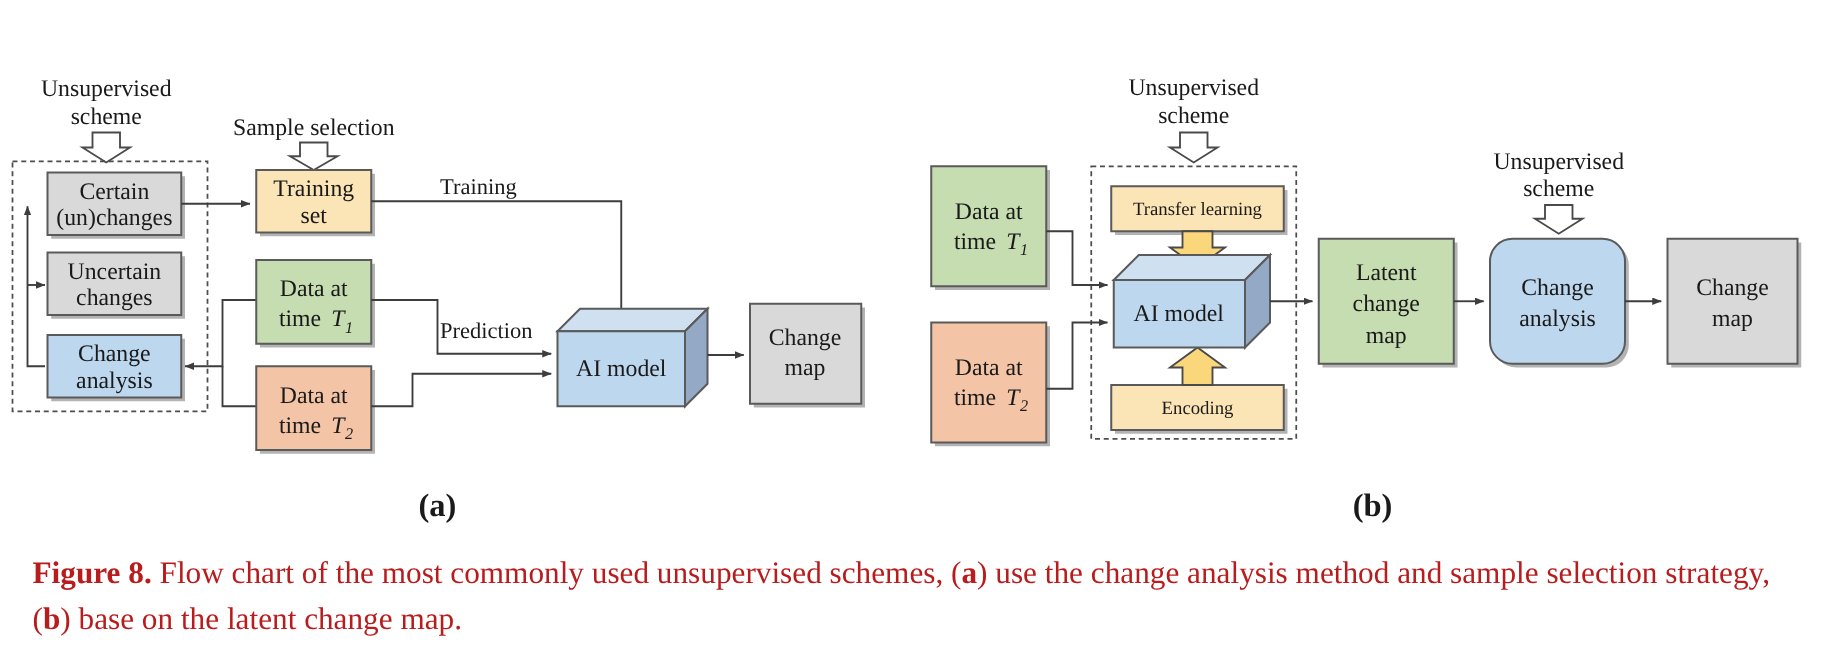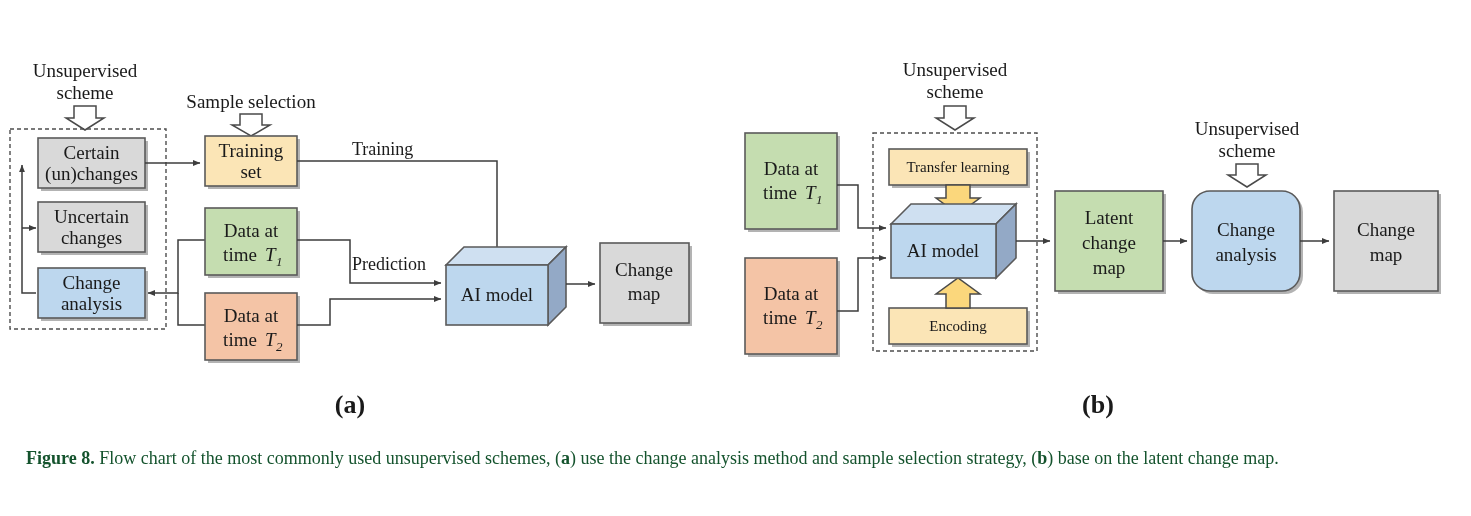--- a/index.html
+++ b/index.html
@@ -45,23 +45,23 @@
   .conn { stroke: #3d3d3d; stroke-width: 1.5px; fill: none; }
   .block-arrow { fill: #ffffff; stroke: #4a4a4a; stroke-width: 1.5px; }
   .block-arrow-y { fill: #fbd77c; stroke: #4a4a4a; stroke-width: 1.5px; }
 
   #caption {
     position: absolute;
     left: 26px;
     top: 412px;
     width: 1420px;
     font-family: "Liberation Serif", "DejaVu Serif", serif;
-    font-size: 18px;
+    font-size: 25px;
     line-height: 37px;
-    color: #14532d;
+    color: #b91c1c;
   }
   #caption b { font-weight: bold; }
 </style>
 </head>
 <body>
 
 <div id="figure-root">
 
   <svg class="diagram" viewBox="0 0 1471 400">
     <defs>

